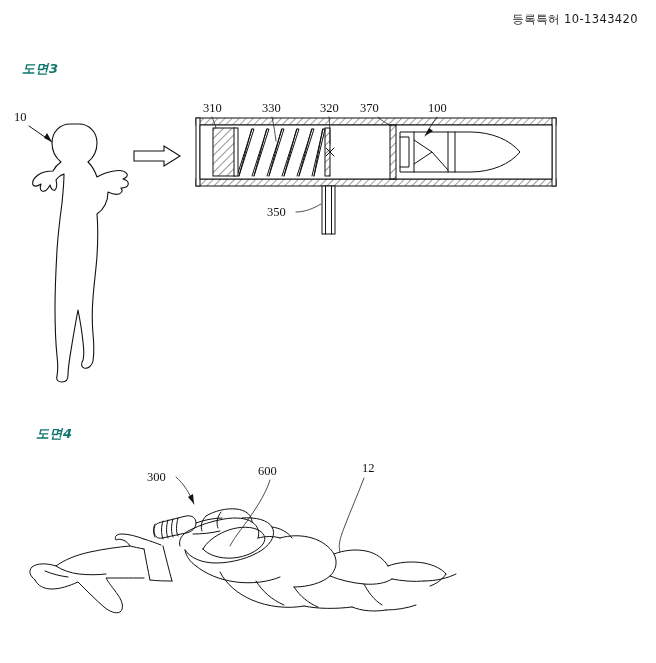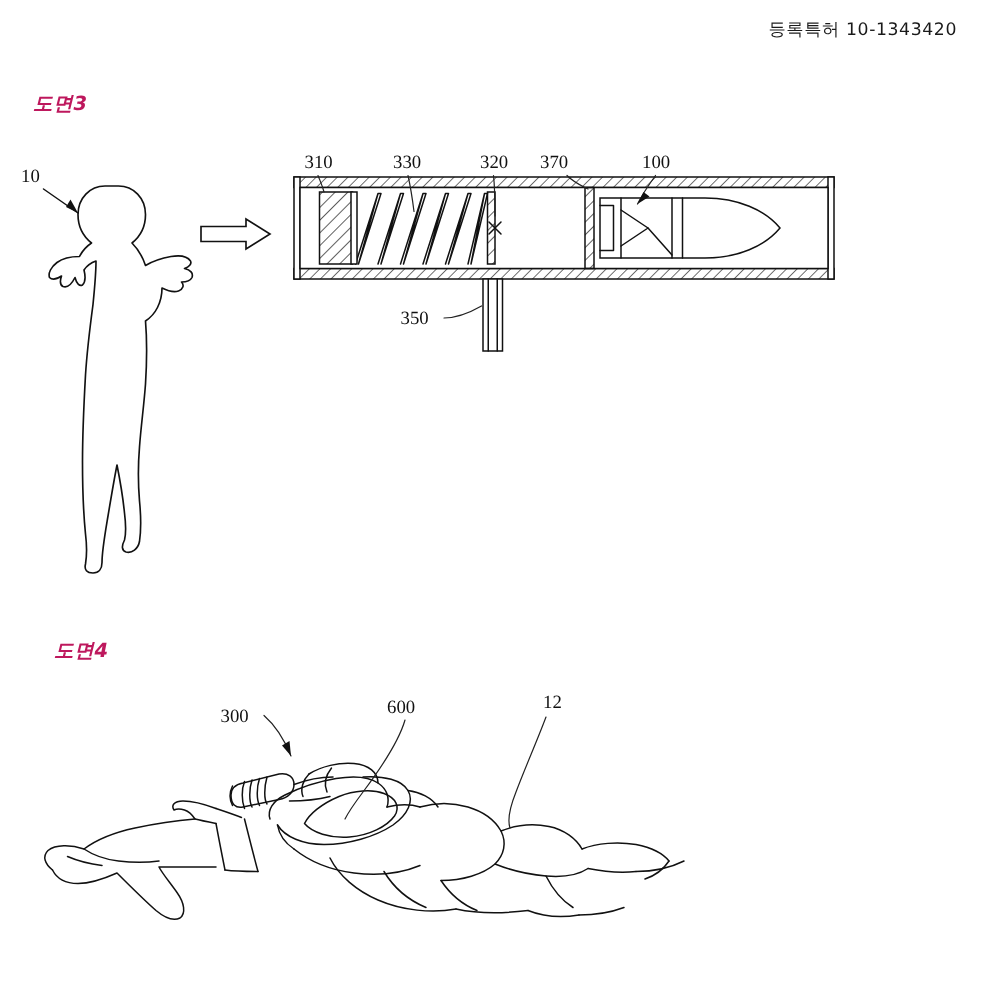--- a/index.html
+++ b/index.html
@@ -31,21 +31,21 @@
     color: #1a1a1a;
     white-space: nowrap;
   }
   .fig-label {
     position: absolute;
     font-family: "DejaVu Sans", sans-serif;
     font-weight: bold;
     font-style: italic;
     font-size: 13px;
     letter-spacing: 0.5px;
-    color: #be185d;
+    color: #0f766e;
     white-space: nowrap;
   }
   #fig3-label { left: 22px; top: 60px; }
   #fig4-label { left: 36px; top: 425px; }
 
   .fig-svg {
     position: absolute;
     left: 0;
     width: 656px;
   }

